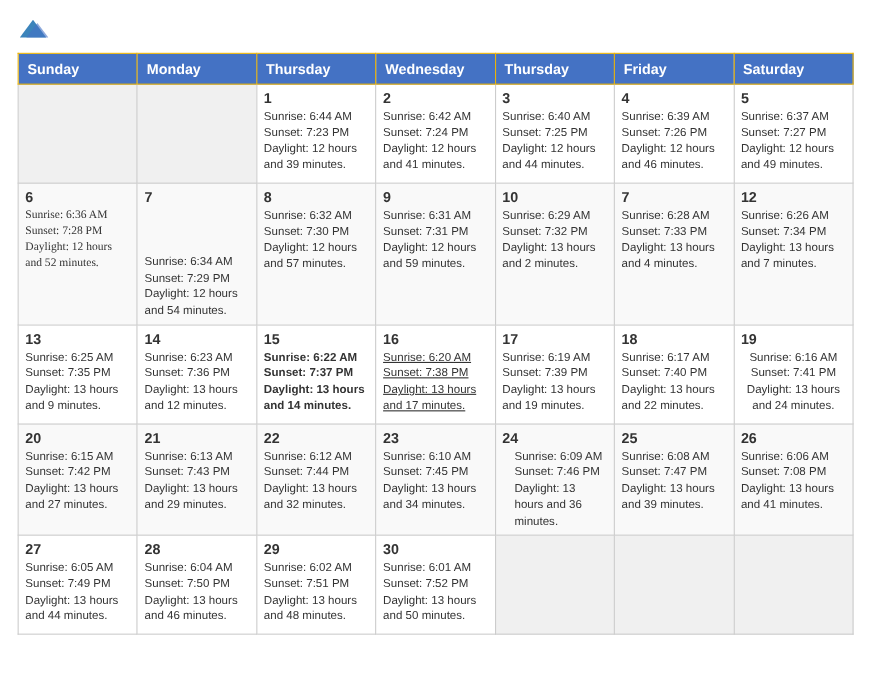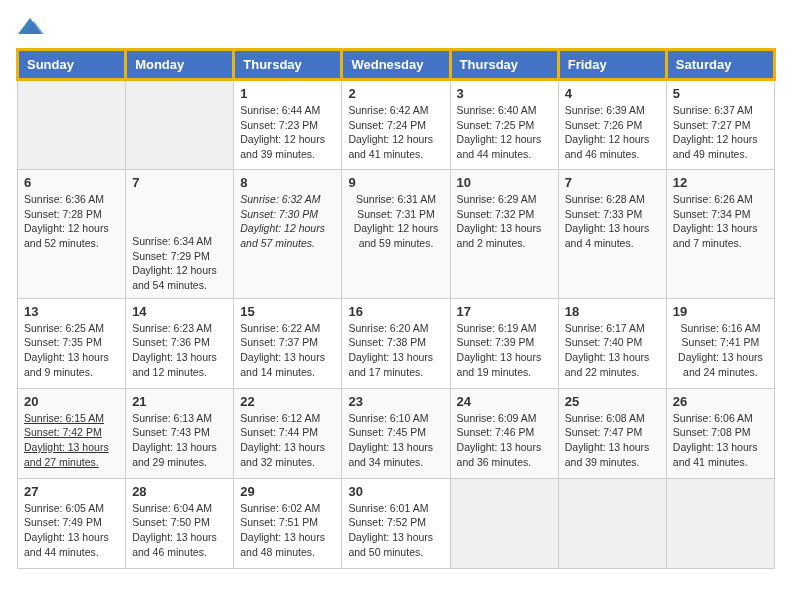--- a/index.html
+++ b/index.html
@@ -51,21 +51,21 @@
       width: 100%;
       border-collapse: collapse;
       font-size: 11px;
     }
     .calendar th {
       background-color: #4472c4;
       color: #fff;
       text-align: left;
       padding: 6px 8px;
       font-size: 13px;
-      border: 3px solid #eab308;
+      border: 1px solid #eab308;
     }
     .calendar td {
       border: 1px solid #ccc;
       vertical-align: top;
       padding: 5px 6px;
       width: 108px;
       min-height: 80px;
       height: 90px;
       background: #fff;
     }
@@ -157,39 +157,39 @@
         <td>
           <span class="day-number">5</span>
           <div class="day-info" style="white-space: pre-line;">Sunrise: 6:37 AM
 Sunset: 7:27 PM
 Daylight: 12 hours and 49 minutes.</div>
         </td>
       </tr>
       <tr>
         <td>
           <span class="day-number">6</span>
-          <div class="day-info" style="white-space: pre-line;">Sunrise: 6:36 AM
+          <div class="day-info" style="white-space: pre-line; font-family: Liberation Serif, serif;">Sunrise: 6:36 AM
 Sunset: 7:28 PM
 Daylight: 12 hours and 52 minutes.</div>
         </td>
         <td>
           <span class="day-number">7</span>
           <div class="day-info" style="white-space: pre-line; margin-top: 44px;">Sunrise: 6:34 AM
 Sunset: 7:29 PM
 Daylight: 12 hours and 54 minutes.</div>
         </td>
         <td>
           <span class="day-number">8</span>
-          <div class="day-info" style="white-space: pre-line; font-style: italic;">Sunrise: 6:32 AM
+          <div class="day-info" style="white-space: pre-line;">Sunrise: 6:32 AM
 Sunset: 7:30 PM
 Daylight: 12 hours and 57 minutes.</div>
         </td>
         <td>
           <span class="day-number">9</span>
-          <div class="day-info" style="white-space: pre-line; text-align: center;">Sunrise: 6:31 AM
+          <div class="day-info" style="white-space: pre-line;">Sunrise: 6:31 AM
 Sunset: 7:31 PM
 Daylight: 12 hours and 59 minutes.</div>
         </td>
         <td>
           <span class="day-number">10</span>
           <div class="day-info" style="white-space: pre-line;">Sunrise: 6:29 AM
 Sunset: 7:32 PM
 Daylight: 13 hours and 2 minutes.</div>
         </td>
         <td>
@@ -213,27 +213,27 @@
 Daylight: 13 hours and 9 minutes.</div>
         </td>
         <td>
           <span class="day-number">14</span>
           <div class="day-info" style="white-space: pre-line;">Sunrise: 6:23 AM
 Sunset: 7:36 PM
 Daylight: 13 hours and 12 minutes.</div>
         </td>
         <td>
           <span class="day-number">15</span>
-          <div class="day-info" style="white-space: pre-line;">Sunrise: 6:22 AM
+          <div class="day-info" style="white-space: pre-line; font-weight: bold;">Sunrise: 6:22 AM
 Sunset: 7:37 PM
 Daylight: 13 hours and 14 minutes.</div>
         </td>
         <td>
           <span class="day-number">16</span>
-          <div class="day-info" style="white-space: pre-line;">Sunrise: 6:20 AM
+          <div class="day-info" style="white-space: pre-line; text-decoration: underline;">Sunrise: 6:20 AM
 Sunset: 7:38 PM
 Daylight: 13 hours and 17 minutes.</div>
         </td>
         <td>
           <span class="day-number">17</span>
           <div class="day-info" style="white-space: pre-line;">Sunrise: 6:19 AM
 Sunset: 7:39 PM
 Daylight: 13 hours and 19 minutes.</div>
         </td>
         <td>
@@ -245,21 +245,21 @@
         <td>
           <span class="day-number">19</span>
           <div class="day-info" style="white-space: pre-line; text-align: center;">Sunrise: 6:16 AM
 Sunset: 7:41 PM
 Daylight: 13 hours and 24 minutes.</div>
         </td>
       </tr>
       <tr>
         <td>
           <span class="day-number">20</span>
-          <div class="day-info" style="white-space: pre-line; text-decoration: underline;">Sunrise: 6:15 AM
+          <div class="day-info" style="white-space: pre-line;">Sunrise: 6:15 AM
 Sunset: 7:42 PM
 Daylight: 13 hours and 27 minutes.</div>
         </td>
         <td>
           <span class="day-number">21</span>
           <div class="day-info" style="white-space: pre-line;">Sunrise: 6:13 AM
 Sunset: 7:43 PM
 Daylight: 13 hours and 29 minutes.</div>
         </td>
         <td>
@@ -269,21 +269,21 @@
 Daylight: 13 hours and 32 minutes.</div>
         </td>
         <td>
           <span class="day-number">23</span>
           <div class="day-info" style="white-space: pre-line;">Sunrise: 6:10 AM
 Sunset: 7:45 PM
 Daylight: 13 hours and 34 minutes.</div>
         </td>
         <td>
           <span class="day-number">24</span>
-          <div class="day-info" style="white-space: pre-line;">Sunrise: 6:09 AM
+          <div class="day-info" style="white-space: pre-line; margin-left: 11px;">Sunrise: 6:09 AM
 Sunset: 7:46 PM
 Daylight: 13 hours and 36 minutes.</div>
         </td>
         <td>
           <span class="day-number">25</span>
           <div class="day-info" style="white-space: pre-line;">Sunrise: 6:08 AM
 Sunset: 7:47 PM
 Daylight: 13 hours and 39 minutes.</div>
         </td>
         <td>

